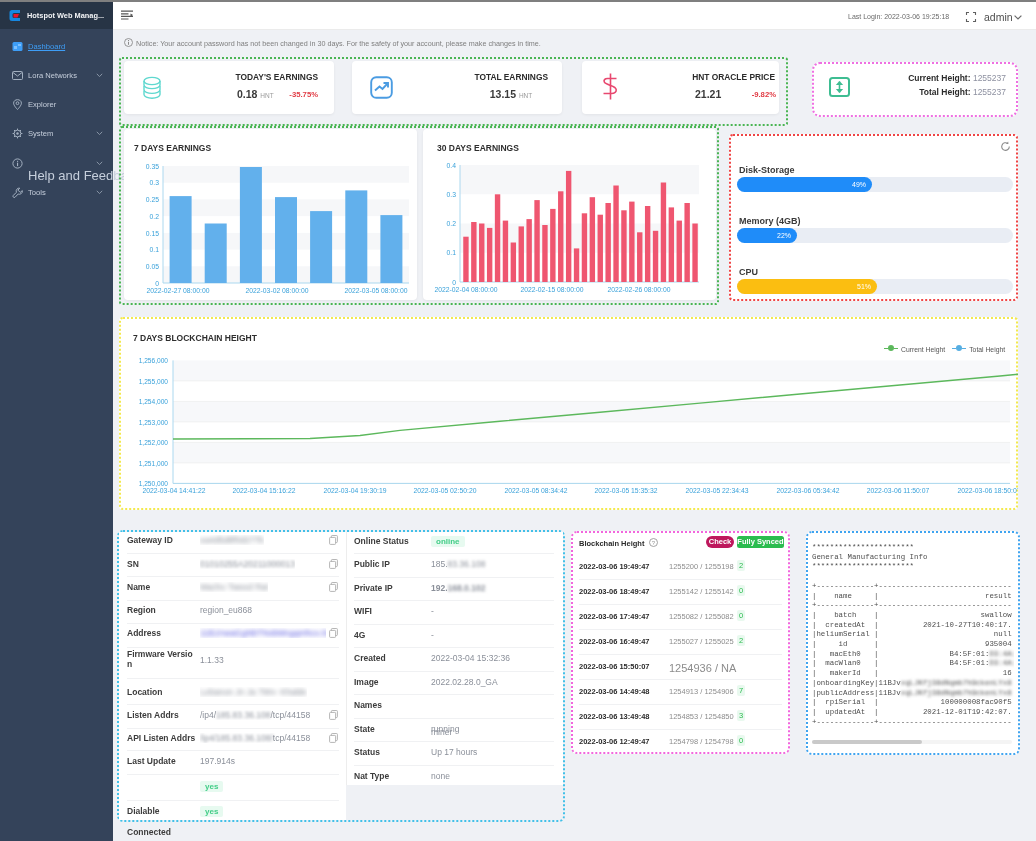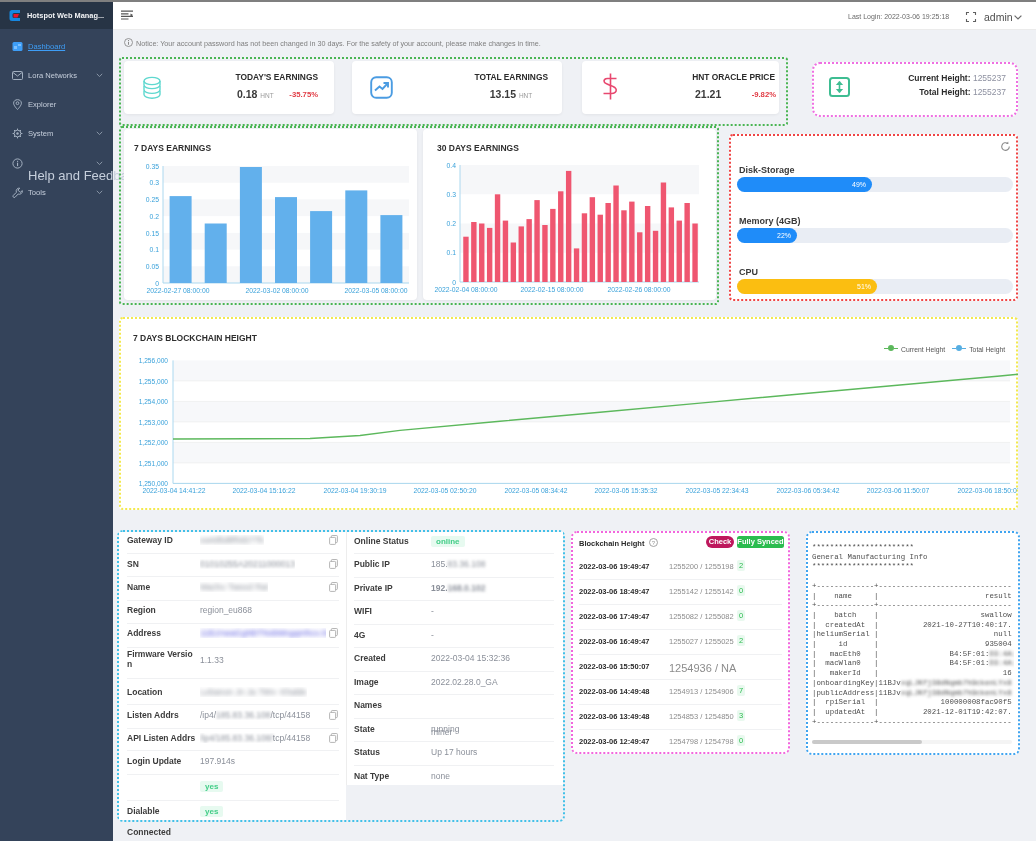--- a/index.html
+++ b/index.html
@@ -288,21 +288,21 @@
 <svg style="left:329px;top:710.0px;" width="9" height="10" viewBox="0 0 9 10">
  <rect x="2.4" y="0.5" width="6" height="7" rx="0.8" fill="#fff" stroke="#a9a9a9" stroke-width="0.85"></rect>
  <rect x="0.6" y="2.4" width="6" height="7" rx="0.8" fill="#fff" stroke="#a9a9a9" stroke-width="0.85"></rect>
 </svg>
 <div class="lbl" style="left:127px;top:732.5px;">API Listen Addrs</div>
 <div class="val" style="left:200px;top:732.5px;white-space:nowrap;max-width:126px;overflow:hidden;"><span class="bl1">/ip4/185.83.36.108/</span><span>tcp/44158</span></div>
 <svg style="left:329px;top:732.5px;" width="9" height="10" viewBox="0 0 9 10">
  <rect x="2.4" y="0.5" width="6" height="7" rx="0.8" fill="#fff" stroke="#a9a9a9" stroke-width="0.85"></rect>
  <rect x="0.6" y="2.4" width="6" height="7" rx="0.8" fill="#fff" stroke="#a9a9a9" stroke-width="0.85"></rect>
 </svg>
-<div class="lbl" style="left:127px;top:755.5px;">Login Update</div>
+<div class="lbl" style="left:127px;top:755.5px;">Last Update</div>
 <div class="val" style="left:200px;top:755.5px;white-space:nowrap;max-width:126px;overflow:hidden;">197.914s</div>
 <div class="lbl" style="left:127px;top:827px;">Connected</div>
 <div class="val" style="left:200px;top:781.0px;white-space:nowrap;max-width:126px;overflow:hidden;"><span class="badge">yes</span></div>
 <div class="lbl" style="left:127px;top:805.5px;">Dialable</div>
 <div class="val" style="left:200px;top:805.5px;white-space:nowrap;max-width:126px;overflow:hidden;"><span class="badge">yes</span></div>
 <div class="sep" style="left:127px;top:552.5px;width:212px;"></div>
 <div class="sep" style="left:127px;top:576.0px;width:212px;"></div>
 <div class="sep" style="left:127px;top:599.5px;width:212px;"></div>
 <div class="sep" style="left:127px;top:622.5px;width:212px;"></div>
 <div class="sep" style="left:127px;top:646.5px;width:212px;"></div>

